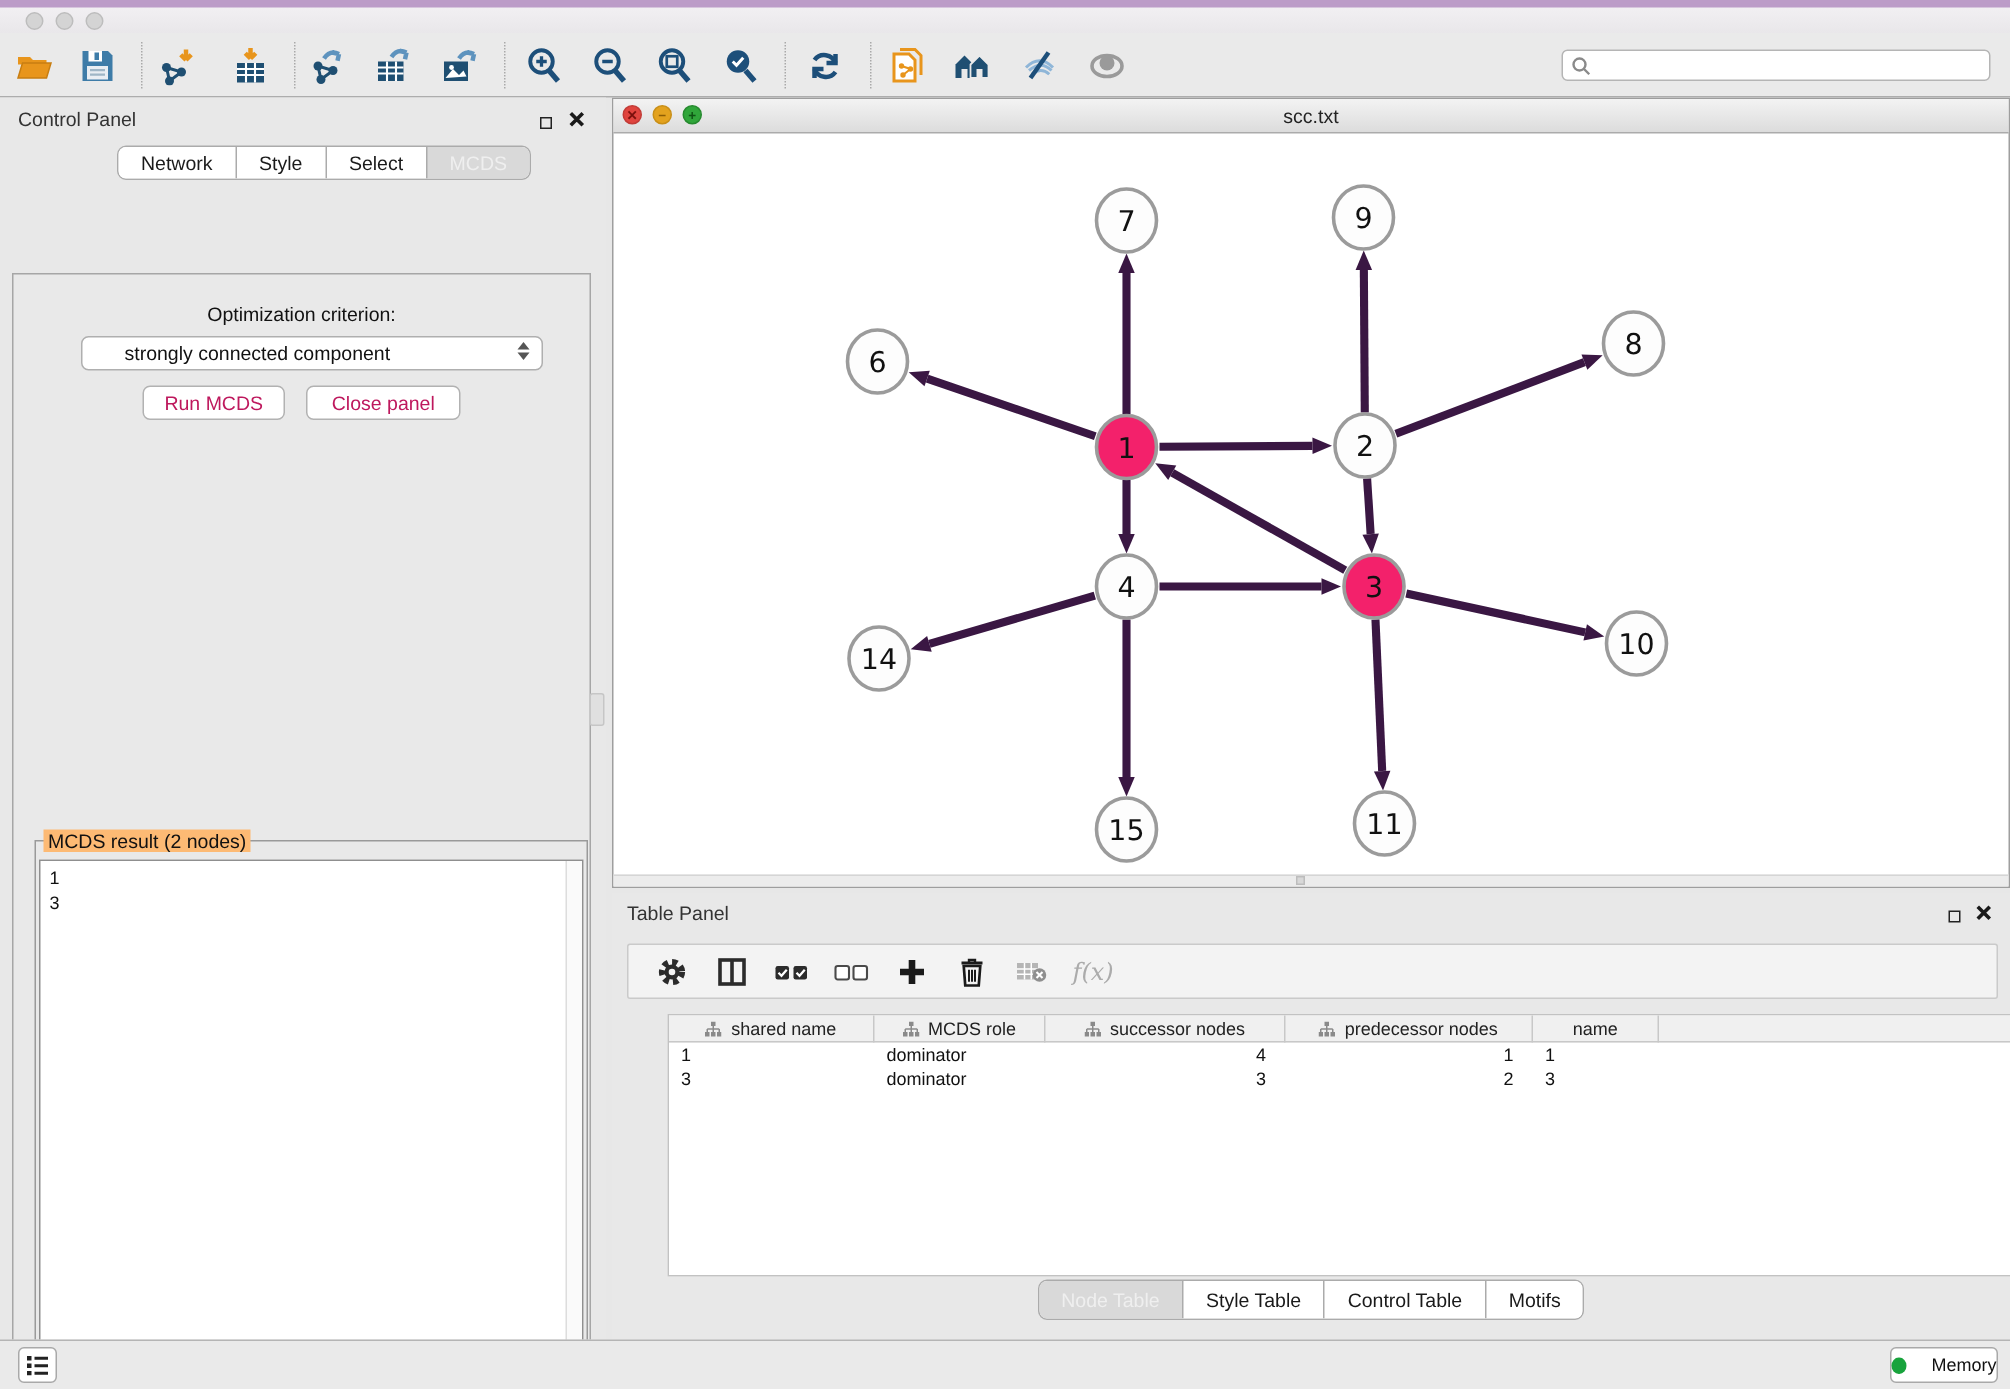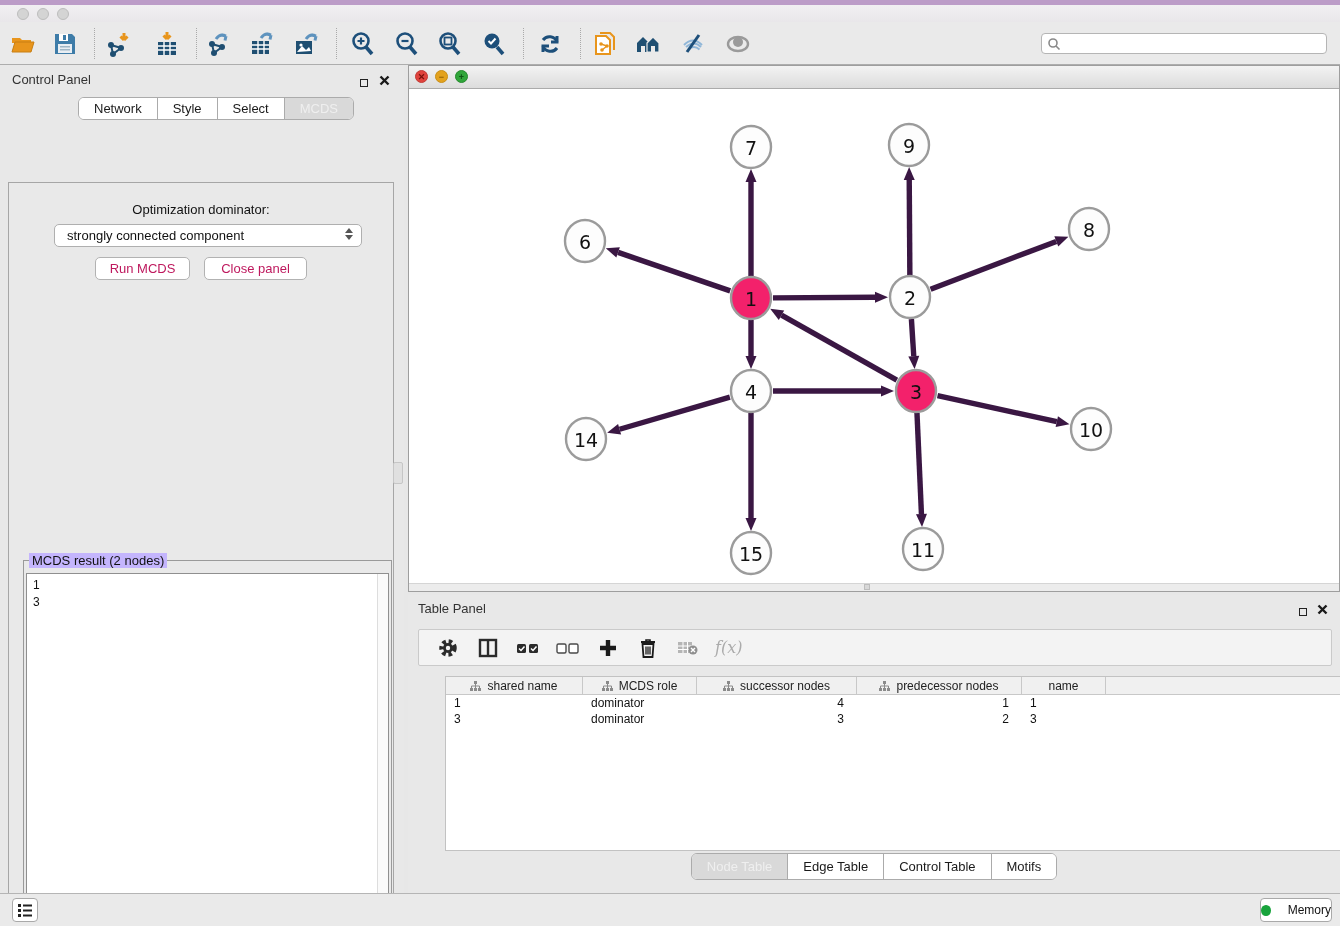--- a/index.html
+++ b/index.html
@@ -24,28 +24,28 @@
   .float-ic{width:8px;height:8px;border:1.6px solid #222;box-sizing:border-box;display:inline-block;}
   
   .seg{display:flex;border:1px solid #ABABAB;border-radius:6px;overflow:hidden;background:#fff;height:21px;}
   .seg .tab{font-size:13px;color:#1A1A1A;padding:0 15px;display:flex;align-items:center;border-left:1px solid #ABABAB;background:#fff;cursor:default;}
   .seg .tab:first-child{border-left:none;}
   .seg .tab.sel{background:#D9D9D9;color:#EFEFEF;}
   
   .cp-content{left:8px;top:117px;width:386px;height:761px;background:#E9E9E9;border:1px solid #A6A6A6;box-sizing:border-box;}
   .opt-label{width:100%;text-align:center;font-size:13px;color:#111;}
   .dropdown{left:45px;top:41px;width:308px;height:23px;background:#fff;border:1px solid #AFAFAF;border-radius:5px;
-            box-sizing:border-box;display:flex;align-items:center;font-size:13px;color:#111;padding-left:12px;}
+            box-sizing:border-box;display:flex;align-items:center;font-size:13px;color:#111;padding-left:28px;}
   .stepper{position:absolute;right:8px;top:3px;display:flex;flex-direction:column;gap:2px;}
   .tri-up{width:0;height:0;border-left:4px solid transparent;border-right:4px solid transparent;border-bottom:5px solid #555;}
   .tri-dn{width:0;height:0;border-left:4px solid transparent;border-right:4px solid transparent;border-top:5px solid #555;}
   .btn{height:23px;background:#fff;border:1px solid #B2B2B2;border-radius:5px;font-size:13px;color:#be185d;
        display:flex;align-items:center;justify-content:center;box-sizing:border-box;}
   .fieldset{left:14px;top:377px;width:369px;height:377px;border:1px solid #9A9A9A;box-sizing:border-box;}
-  .legend{position:absolute;top:-8px;left:5px;background:#c4b5fd;padding:0 3px;font-size:13px;color:#111;}
+  .legend{position:absolute;top:-8px;left:5px;background:#fdba74;padding:0 3px;font-size:13px;color:#111;}
   .resultbox{position:absolute;left:2px;top:12px;width:363px;height:361px;background:#fff;border:1px solid #8F8F8F;box-sizing:border-box;}
   .resultbox pre{margin:0;padding:3px 6px;font-family:"Liberation Sans",sans-serif;font-size:12px;line-height:17px;color:#111;}
   .vscroll{position:absolute;right:0;top:0;width:11px;height:100%;background:#FAFAFA;border-left:1px solid #DDD;box-sizing:border-box;}
   
   .netwin{left:408px;top:65px;width:932px;height:527px;background:#fff;border:1px solid #9E9E9E;box-sizing:border-box;}
   .netbar{left:0;top:0;width:100%;height:23px;background:linear-gradient(#F3F3F3,#DCDCDC);border-bottom:1px solid #ABABAB;box-sizing:border-box;}
   .light{width:13px;height:13px;border-radius:50%;top:4px;box-sizing:border-box;font-size:9px;font-weight:bold;
          display:flex;align-items:center;justify-content:center;}
   .nettitle{width:100%;top:4px;text-align:center;font-size:13px;color:#222;}
   .netstrip{left:0;bottom:0;width:100%;height:8px;background:#ECECEC;border-top:1px solid #D5D5D5;box-sizing:border-box;}
@@ -229,21 +229,21 @@
   </div>
   <div class="abs" style="left:78px;top:32px">
     <div class="seg" id="cp-tabs">
         <span class="tab">Network</span>
         <span class="tab">Style</span>
         <span class="tab">Select</span>
         <span class="tab sel">MCDS</span>
       </div>
   </div>
   <div class="abs cp-content">
-    <div class="abs opt-label" style="top:19px">Optimization dominator:</div>
+    <div class="abs opt-label" style="top:19px">Optimization criterion:</div>
     <div class="abs dropdown">
       <span>strongly connected component</span>
       <span class="stepper">
           <span class="tri-up"></span>
           <span class="tri-dn"></span>
         </span>
     </div>
     <div class="abs btn" style="left:86px;top:74px;width:95px">Run MCDS</div>
     <div class="abs btn" style="left:195px;top:74px;width:103px">Close panel</div>
     <div class="abs fieldset">
@@ -257,20 +257,21 @@
   </div>
 </div>
 
 <div class="abs divider-grip"></div>
 
 <div class="abs netwin">
   <div class="abs netbar">
     <div class="abs light" style="left:6px;background:#E0443E;border:1px solid #C23B36;color:#7A100C">✕</div>
     <div class="abs light" style="left:26px;background:#E3A21E;border:1px solid #C98F17;color:#8E5E05">−</div>
     <div class="abs light" style="left:46px;background:#30A63A;border:1px solid #268A2E;color:#0E5514">+</div>
+    <div class="abs nettitle">scc.txt</div>
   </div>
   <svg class="abs" style="left:0;top:23px" width="930" height="495" id="graph-svg">
       <line x1="342" y1="187" x2="342" y2="93" stroke="#3A1743" stroke-width="5.4"></line>
       <polygon points="342,80 347.5,93 336.5,93" fill="#3A1743"></polygon>
       <line x1="321.1924875913935" y1="201.85525176330984" x2="209.10286065005576" y2="163.36664492200708" stroke="#3A1743" stroke-width="5.4"></line>
       <polygon points="196.80751240860647,159.14474823669016 210.8890477092283,158.16476681985546 207.31667359088323,168.5685230241587" fill="#3A1743"></polygon>
       <line x1="363.9995649035371" y1="208.86163795658152" x2="466.0006921989183" y2="208.2201214327112" stroke="#3A1743" stroke-width="5.4"></line>
       <polygon points="479.0004350964629,208.13836204341848 466.0352827097729,213.7200126585955 465.96610168806365,202.72023020682693" fill="#3A1743"></polygon>
       <line x1="342" y1="231" x2="342" y2="267" stroke="#3A1743" stroke-width="5.4"></line>
       <polygon points="342,280 336.5,267 347.5,267" fill="#3A1743"></polygon>
@@ -441,21 +442,21 @@
           <div class="td" style="width: 160px; justify-content: flex-end; padding: 0px 13px 0px 0px;">3</div>
           <div class="td" style="width: 165px; justify-content: flex-end; padding: 0px 13px 0px 0px;">2</div>
           <div class="td" style="width: 84px; justify-content: flex-start; padding: 0px 0px 0px 8px;">3</div>
         </div>
       </div>
     <div class="tbl-vscroll"></div>
   </div>
   <div class="abs tp-tabs">
     <div class="seg" id="tp-tabs">
         <span class="tab sel">Node Table</span>
-        <span class="tab">Edge Table</span>
+        <span class="tab">Style Table</span>
         <span class="tab">Control Table</span>
         <span class="tab">Motifs</span>
       </div>
   </div>
 </div>
 
 <div class="abs statusbar">
   <div class="abs sq-btn" style="left:12px;top:4px;width:26px;height:24px">
     <svg width="16" height="14">
         <rect x="1" y="1" width="3" height="3" fill="#222"></rect>

